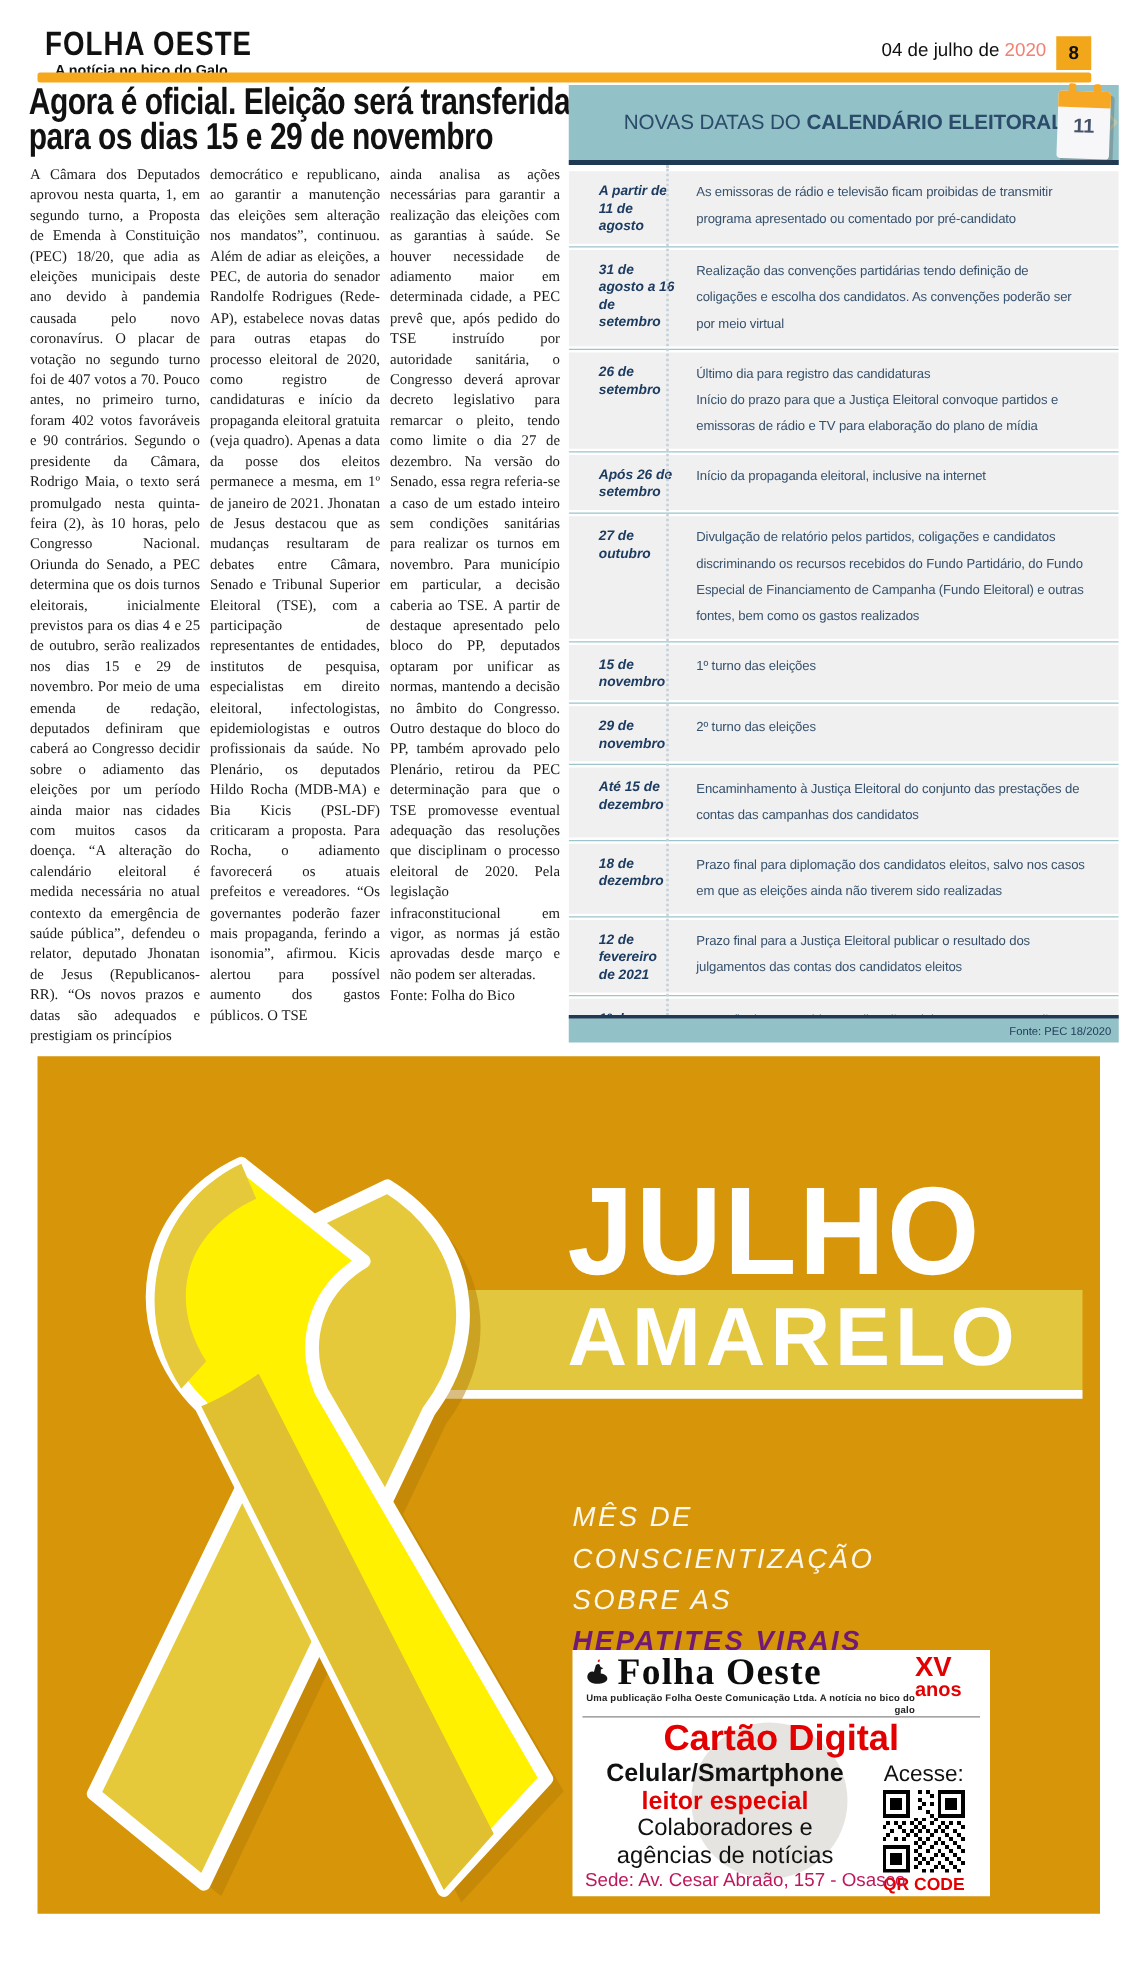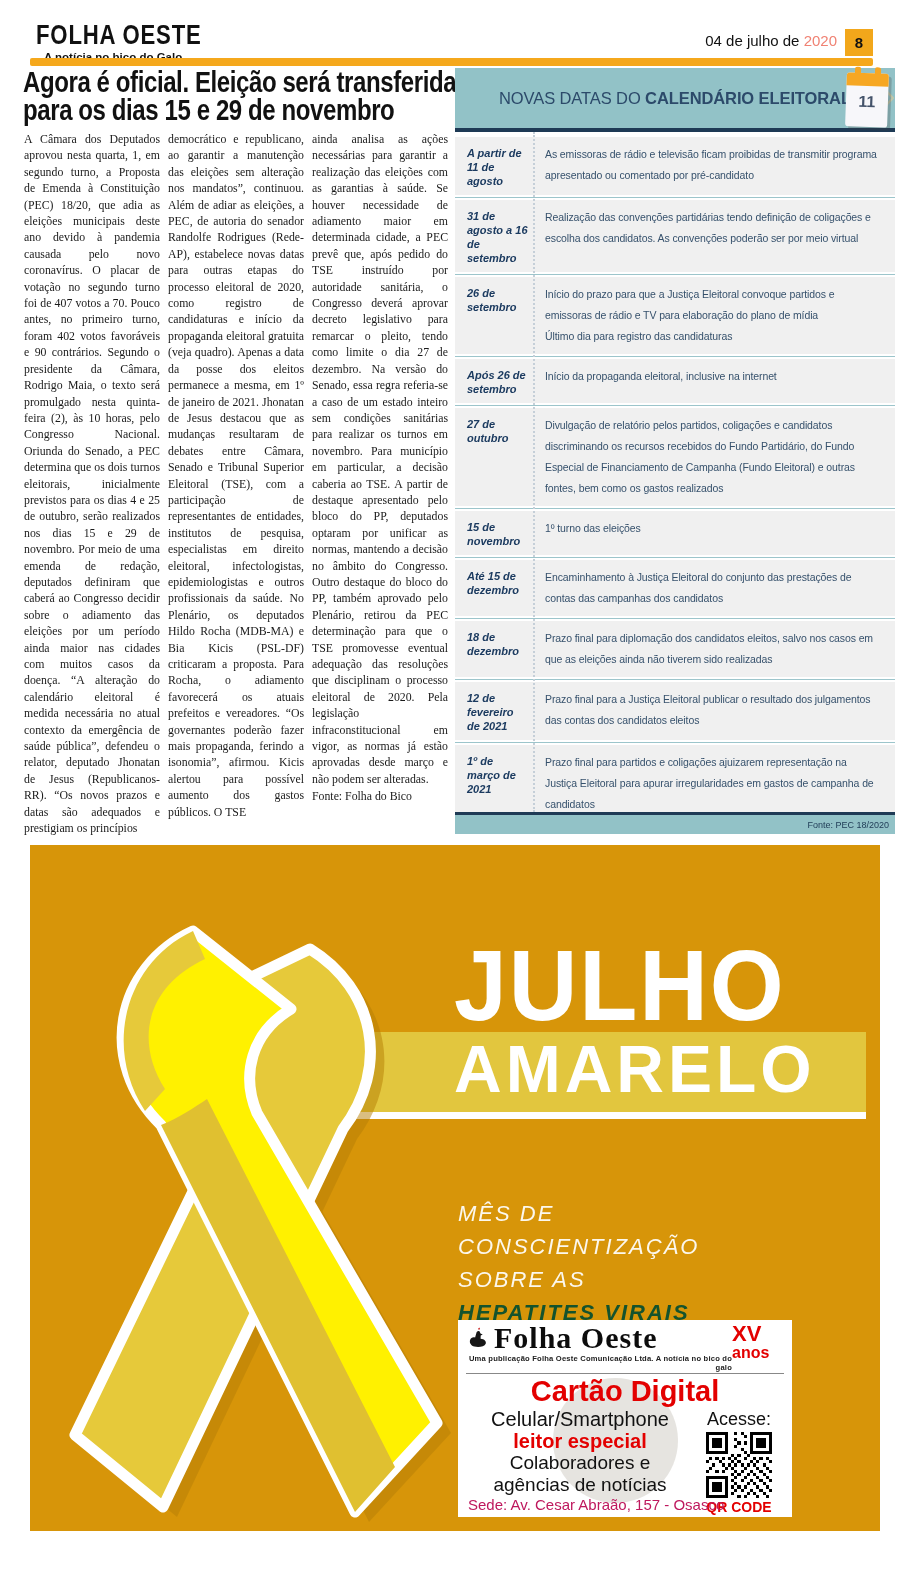--- a/index.html
+++ b/index.html
@@ -34,61 +34,61 @@
   .cal-icon{position:absolute;right:7px;top:5px;width:42px;height:54px;background:#f7f7fa;
       border-radius:3px;transform:rotate(2deg);box-shadow:3px 3px 0 rgba(60,60,60,.25);}
   .cal-icon .bar{position:absolute;left:0;top:0;right:0;height:13px;background:#f6a723;border-radius:3px 3px 0 0;}
   .cal-icon .tab{position:absolute;top:-6px;width:6px;height:10px;background:#f6a723;border-radius:2px;}
   .cal-icon .t1{left:8px;} .cal-icon .t2{right:8px;}
   .cal-icon .num{position:absolute;left:0;right:0;top:20px;text-align:center;
       font-size:16px;font-weight:700;color:#44536a;}
   .cal-hr{height:4px;background:#1e3a55;}
   .cal-rows{position:relative;flex:1;overflow:hidden;padding-top:5px;background:#fff;}
   .vdots{position:absolute;left:78px;top:0;bottom:0;border-left:2px dotted #c5cfd8;z-index:3;}
-  .trow{position:relative;display:flex;background:#f0f0f0;margin:0 0 5px 0;padding:7px 0;}
+  .trow{position:relative;display:flex;background:#f0f0f0;margin:0 0 5px 0;padding:7px 12px;}
   .trow + .trow::before{content:"";position:absolute;left:0;top:-3px;right:0;height:1px;background:#9cc5cb;}
   .tdate{width:78px;flex:0 0 78px;padding:2px 4px 0 12px;box-sizing:border-box;
       font-size:11px;font-weight:700;font-style:italic;color:#1c3b60;line-height:14px;}
   .tdesc{flex:1;padding:0 14px 0 12px;font-size:10.5px;letter-spacing:-.1px;
       color:#36516c;line-height:21px;}
   .cal-foot-hr{height:3px;background:#1e3a55;}
   .cal-footer{height:19px;background:#92c2c7;display:flex;align-items:center;justify-content:flex-end;
       font-size:9px;color:#1e3a55;padding-right:6px;}
 
   
   .ad{position:absolute;left:30px;top:845px;width:850px;height:686px;background:#d79509;overflow:hidden;}
   .ad-band{position:absolute;left:280px;right:14px;top:187px;height:80px;background:#e2c63e;}
   .ad-underline{position:absolute;left:310px;right:14px;top:267px;height:7px;background:#fff;}
   .ad-julho{position:absolute;left:424px;top:90px;font-size:100px;font-weight:800;color:#fff;
       letter-spacing:2px;transform:scaleX(.95);transform-origin:left top;line-height:100px;}
   .ad-amarelo{position:absolute;left:424px;top:188px;font-size:66px;font-weight:800;color:#fff;
       letter-spacing:4px;line-height:72px;text-align:center;}
   .ad-sub{position:absolute;left:428px;top:352px;font-size:22px;font-style:italic;
       letter-spacing:2px;color:rgba(255,255,255,.93);line-height:33px;}
-  .ad-sub .bold{font-weight:800;color:#14532d;}
+  .ad-sub .bold{font-weight:800;color:#701a75;}
   .ribbon{position:absolute;left:15px;top:22px;}
 
   
   .card{position:absolute;left:428px;top:475px;width:334px;height:197px;background:#fff;
       box-sizing:border-box;padding:3px 8px;overflow:hidden;}
   .card .wm{position:absolute;left:95px;top:58px;width:125px;height:125px;border-radius:50%;
       background:#d9d5d0;opacity:.65;}
   .card-logo-row{position:relative;display:flex;align-items:flex-start;border-bottom:1px solid #888;
       padding-bottom:1px;}
   .card-logo-main{flex:1;}
   .card-logo-name{font-family:"Liberation Serif",serif;font-size:30px;font-weight:700;
       letter-spacing:1px;color:#0c0c0c;line-height:30px;display:flex;align-items:center;gap:4px;}
   .card-tagline{font-size:7.6px;font-weight:700;color:#222;letter-spacing:.2px;margin-top:1px;text-align:right;}
   .card-badge{width:52px;text-align:left;color:#e30000;font-weight:800;line-height:1;}
   .card-badge .xv{font-size:22px;} .card-badge .anos{font-size:16px;}
   .card-product{position:relative;text-align:center;color:#e30000;font-weight:700;font-size:29px;
       line-height:34px;}
   .card-cols{position:relative;display:flex;}
   .card-left{flex:1;text-align:center;line-height:22px;}
-  .l-bold{font-size:20px;font-weight:400;color:#111;}
+  .l-bold{font-size:20px;font-weight:700;color:#111;}
   .l-red{font-size:20px;color:#e30000;font-weight:600;}
   .l-plain{font-size:19px;color:#111;}
   .card-right{width:90px;text-align:center;}
   .acesse{font-size:18px;color:#111;line-height:22px;}
   .qr{width:66px;height:66px;margin:2px auto 0 auto;display:block;}
   .qr-label{font-size:14px;font-weight:800;color:#e30000;margin-top:1px;}
   .card-address{position:absolute;left:10px;bottom:4px;font-size:15px;color:#be185d;white-space:nowrap;}
 </style>
 </head>
 <body>
@@ -140,35 +140,39 @@
         <div class="tdate">A partir de 11 de agosto</div>
         <div class="tdesc">As emissoras de rádio e televisão ficam proibidas de transmitir programa apresentado ou comentado por pré-candidato</div>
       </div>
       <div class="trow">
         <div class="tdate">31 de agosto a 16 de setembro</div>
         <div class="tdesc">Realização das convenções partidárias tendo definição de coligações e escolha dos candidatos. As convenções poderão ser por meio virtual</div>
       </div>
       <div class="trow">
         <div class="tdate">26 de setembro</div>
         <div class="tdesc">
+          <div>Último dia para registro das candidaturas</div>
           <div>Início do prazo para que a Justiça Eleitoral convoque partidos e emissoras de rádio e TV para elaboração do plano de mídia</div>
-          <div>Último dia para registro das candidaturas</div>
         </div>
       </div>
       <div class="trow">
         <div class="tdate">Após 26 de setembro</div>
         <div class="tdesc">Início da propaganda eleitoral, inclusive na internet</div>
       </div>
       <div class="trow">
         <div class="tdate">27 de outubro</div>
         <div class="tdesc">Divulgação de relatório pelos partidos, coligações e candidatos discriminando os recursos recebidos do Fundo Partidário, do Fundo Especial de Financiamento de Campanha (Fundo Eleitoral) e outras fontes, bem como os gastos realizados</div>
       </div>
       <div class="trow">
         <div class="tdate">15 de novembro</div>
         <div class="tdesc">1º turno das eleições</div>
+      </div>
+      <div class="trow">
+        <div class="tdate">29 de novembro</div>
+        <div class="tdesc">2º turno das eleições</div>
       </div>
       <div class="trow">
         <div class="tdate">Até 15 de dezembro</div>
         <div class="tdesc">Encaminhamento à Justiça Eleitoral do conjunto das prestações de contas das campanhas dos candidatos</div>
       </div>
       <div class="trow">
         <div class="tdate">18 de dezembro</div>
         <div class="tdesc">Prazo final para diplomação dos candidatos eleitos, salvo nos casos em que as eleições ainda não tiverem sido realizadas</div>
       </div>
       <div class="trow">

